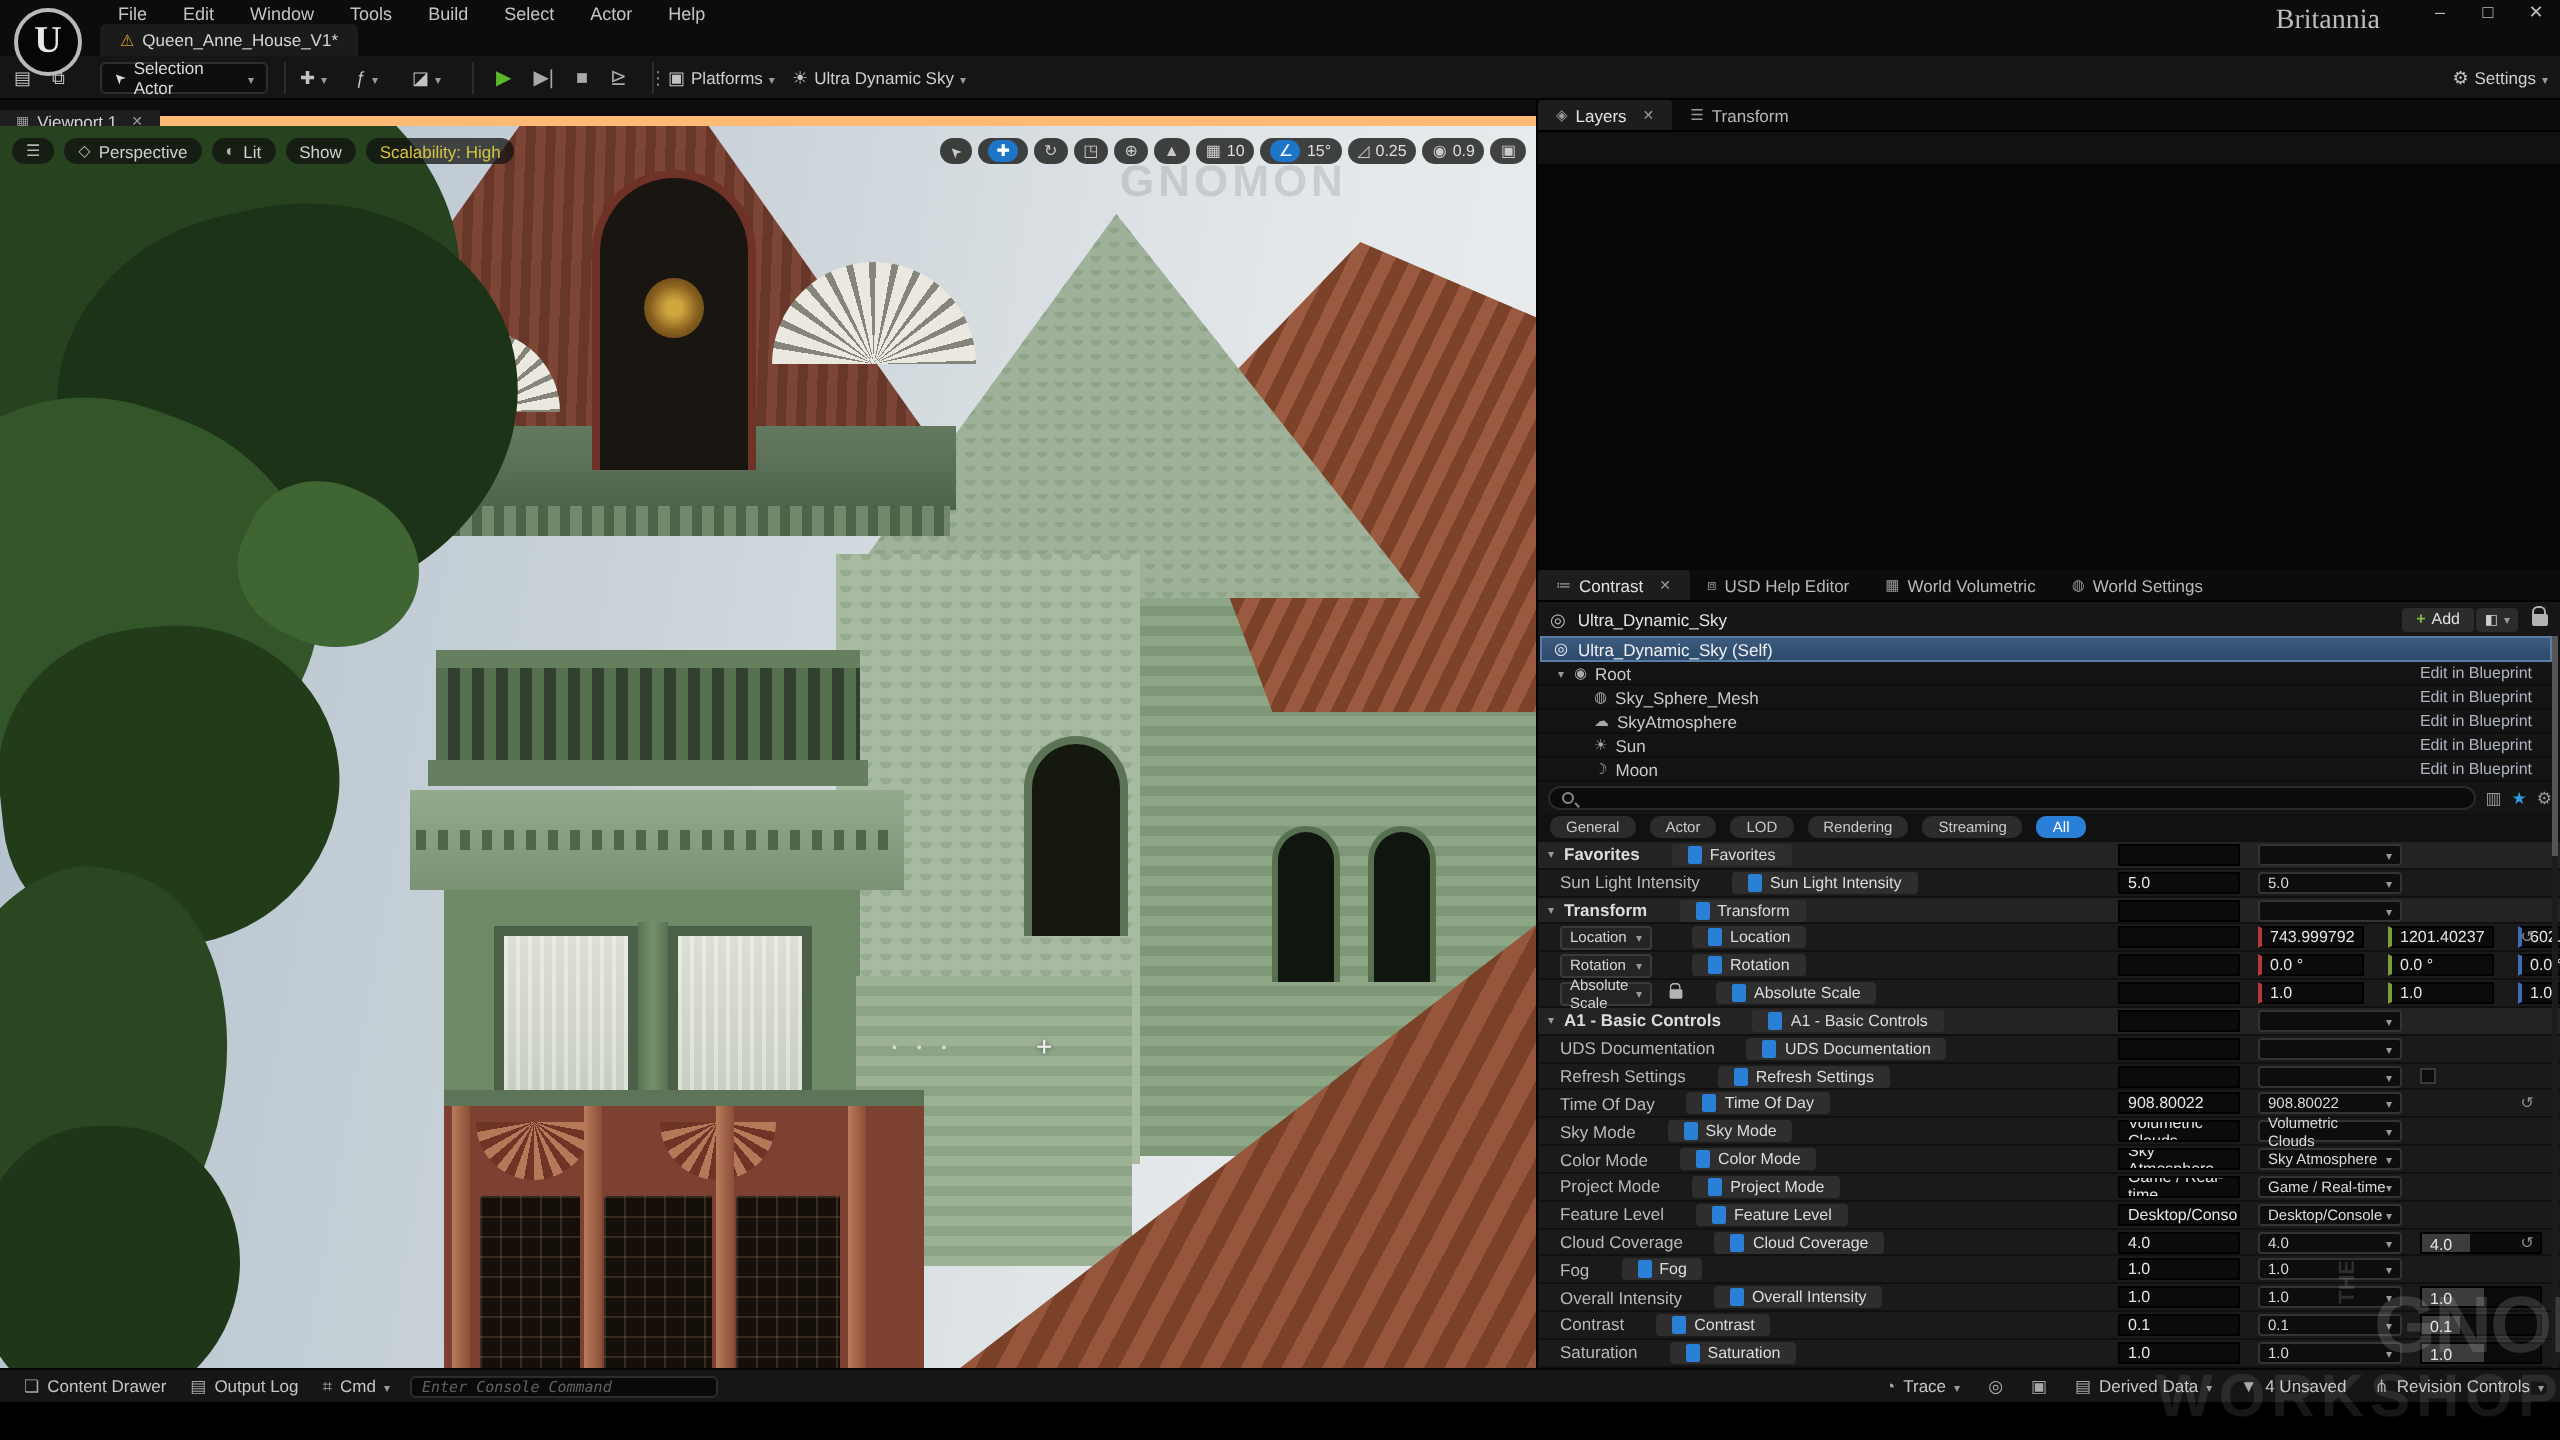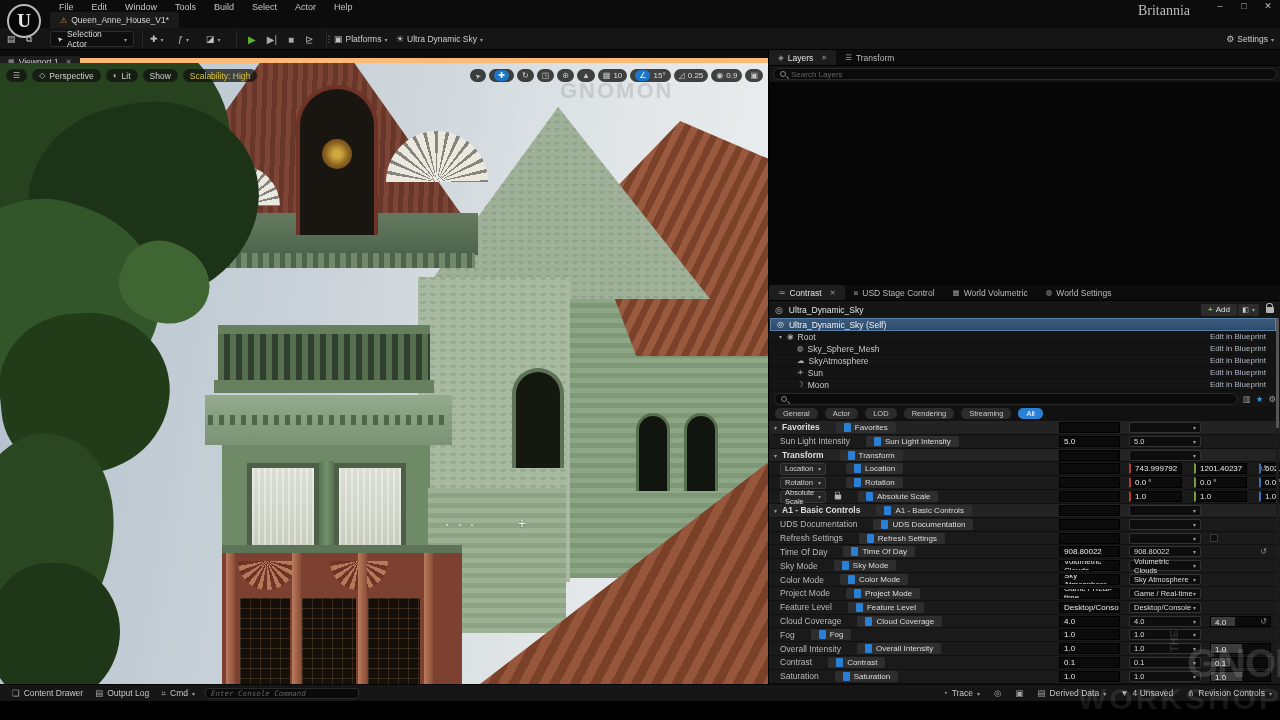--- a/index.html
+++ b/index.html
@@ -391,38 +391,32 @@
           <span class="ticon">◈</span>
           <span>Layers</span>
           <span class="x">✕</span>
         </span>
         <span class="dtab">
           <span class="ticon">☰</span>
           <span>Transform</span>
 
         </span>
       </div>
-    <div id="layers-search-row">
-      <div class="search-box">
-        <span class="mag"></span>
-        <input placeholder="Search Layers" style="">
-      </div>
-    </div>
     <div id="layers-empty"></div>
 
     <div class="tabbar" id="details-tabbar">
 
     <span class="dtab active">
           <span class="ticon">≔</span>
           <span>Contrast</span>
           <span class="x">✕</span>
         </span>
         <span class="dtab">
           <span class="ticon">⧈</span>
-          <span>USD Stage Control</span>
+          <span>USD Help Editor</span>
 
         </span>
         <span class="dtab">
           <span class="ticon">▦</span>
           <span>World Volumetric</span>
 
         </span>
         <span class="dtab">
           <span class="ticon">◍</span>
           <span>World Settings</span>

